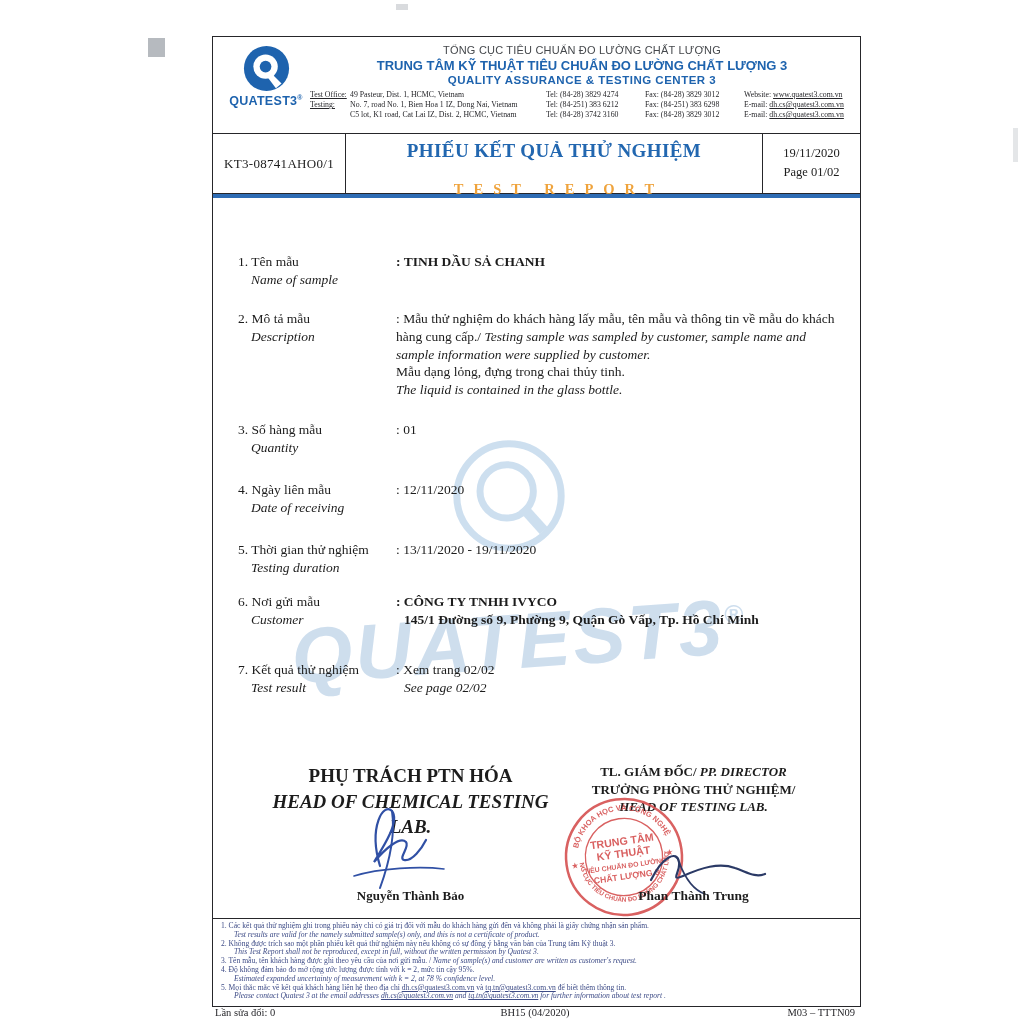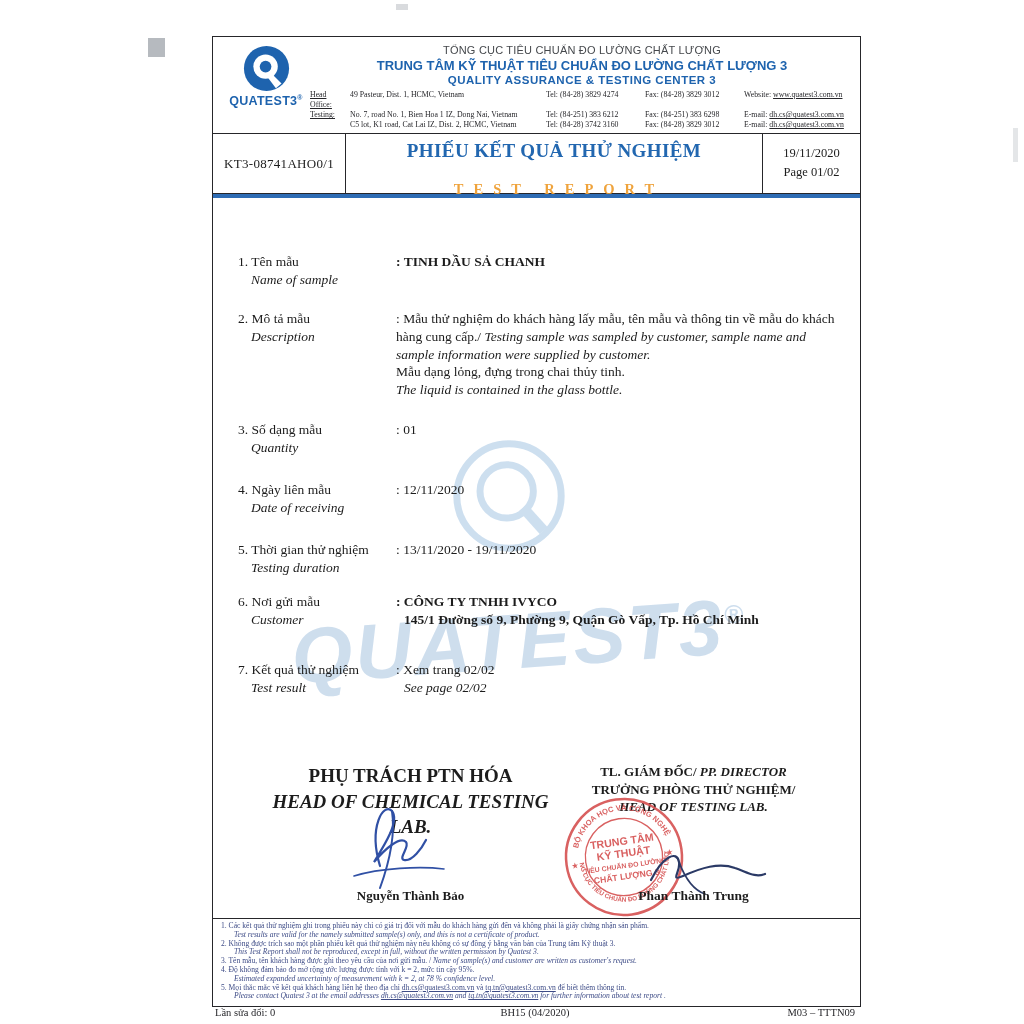--- a/index.html
+++ b/index.html
@@ -99,21 +99,21 @@
         <path d="M30 30 L41 41 L35 46 L26 34 Z" fill="#ffffff"></path>
       </svg>
       <div class="logo-name"><span>QUATEST3</span><span class="reg">®</span></div>
     </div>
     <div class="hdr-right">
       <div class="org1">TỔNG CỤC TIÊU CHUẨN ĐO LƯỜNG CHẤT LƯỢNG</div>
       <div class="org2">TRUNG TÂM KỸ THUẬT TIÊU CHUẨN ĐO LƯỜNG CHẤT LƯỢNG 3</div>
       <div class="org3">QUALITY ASSURANCE &amp; TESTING CENTER 3</div>
       <div class="addr">
         <div class="addr-row">
-          <span class="addr-label">Head Office:</span>
+          <span class="addr-label">Test Office:</span>
           <span class="addr-text">49 Pasteur, Dist. 1, HCMC, Vietnam</span>
           <span class="addr-tel">Tel: (84-28) 3829 4274</span>
           <span class="addr-fax">Fax: (84-28) 3829 3012</span>
           <span class="addr-extra"><span>Website: </span><span class="u">www.quatest3.com.vn</span></span>
         </div>
         <div class="addr-row">
           <span class="addr-label">Testing:</span>
           <span class="addr-text">No. 7, road No. 1, Bien Hoa 1 IZ, Dong Nai, Vietnam</span>
           <span class="addr-tel">Tel: (84-251) 383 6212</span>
           <span class="addr-fax">Fax: (84-251) 383 6298</span>
@@ -167,21 +167,21 @@
       </div>
       <div class="val">
         <span>: Mẫu thử nghiệm do khách hàng lấy mẫu, tên mẫu và thông tin về mẫu do khách hàng cung cấp./ </span><span class="it">Testing sample was sampled by customer, sample name and sample information were supplied by customer.</span>
         <span class="blk">Mẫu dạng lỏng, đựng trong chai thủy tinh.</span>
         <span class="blk it">The liquid is contained in the glass bottle.</span>
       </div>
     </div>
 
     <div class="item i3">
       <div class="lbl">
-        <div><span>3.</span> <span>Số dạng mẫu</span></div>
+        <div><span>3.</span> <span>Số hàng mẫu</span></div>
         <div class="en it">Quantity</div>
       </div>
       <div class="val">: 01</div>
     </div>
 
     <div class="item i4">
       <div class="lbl">
         <div><span>4.</span> <span>Ngày liên mẫu</span></div>
         <div class="en it">Date of receiving</div>
       </div>

